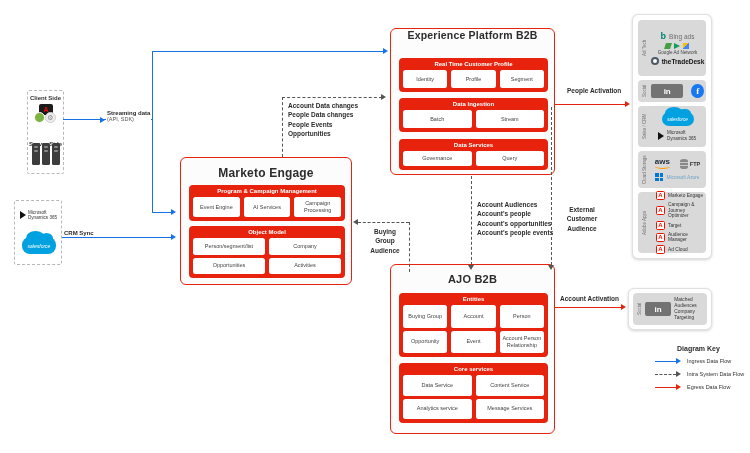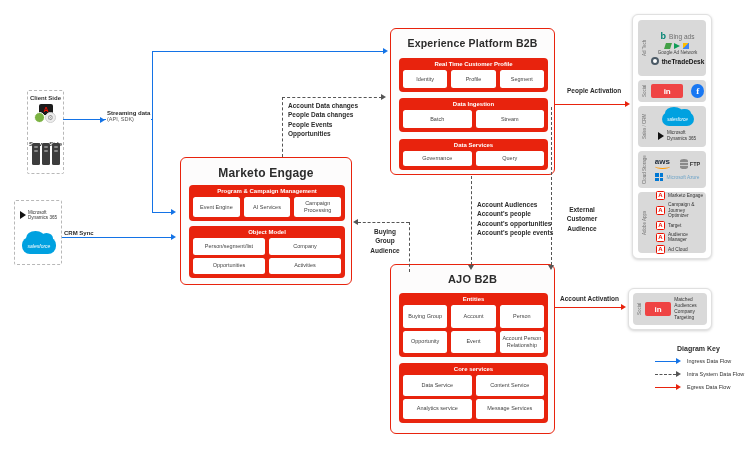--- a/index.html
+++ b/index.html
@@ -38,21 +38,21 @@
 .server{width:8px;height:22px;background:#3d3d3d;border-radius:1.5px;position:relative}
 .server::before,.server::after{content:"";position:absolute;left:2px;right:2px;height:2px;background:#8a8a8a;border-radius:1px}
 .server::before{top:3px}.server::after{top:7px}
 
 .panel{position:absolute;background:#fff;border:1px solid #e0e0e0;border-radius:6px;box-shadow:0 1px 3px rgba(0,0,0,.18);padding:5px}
 .graybox{background:#d9d9d9;border-radius:4px;position:relative;padding:3px 2px 3px 13px;display:flex;flex-direction:column;align-items:center;justify-content:center;gap:2px}
 .vlabel{position:absolute;left:1px;top:0;bottom:0;width:11px;display:flex;align-items:center;justify-content:center;writing-mode:vertical-rl;transform:rotate(180deg);font-size:4.5px;color:#707070;white-space:nowrap}
 .lirow{display:flex;align-items:center;gap:3px}
 .liapp{display:flex;align-items:center;gap:3px;width:100%;padding-left:5px;font-size:4.8px;color:#333;line-height:1.1;text-align:left}
 .adobeA{width:9px;height:9px;min-width:9px;background:#fff;border:1px solid #eb1000;border-radius:1.5px;color:#eb1000;font-weight:bold;font-size:6px;display:flex;align-items:center;justify-content:center}
-.liicon{width:36px;height:14px;background:#ef4444;border-radius:2px;color:#fff;font-weight:bold;font-size:8px;display:flex;align-items:center;justify-content:center}
+.liicon{width:36px;height:14px;background:#737373;border-radius:2px;color:#fff;font-weight:bold;font-size:8px;display:flex;align-items:center;justify-content:center}
 .fbicon{width:14px;height:14px;background:#1877f2;border-radius:50%;color:#fff;font-weight:bold;font-size:9px;display:flex;align-items:center;justify-content:center;font-family:"Liberation Serif",serif}
 .cloudsf{position:relative;background:#00a1e0;border-radius:8px;display:flex;align-items:center;justify-content:center}
 .cloudsf::before{content:"";position:absolute;width:55%;height:85%;background:#00a1e0;border-radius:50%;top:-35%;left:12%}
 .cloudsf::after{content:"";position:absolute;width:38%;height:62%;background:#00a1e0;border-radius:50%;top:-22%;right:9%}
 .cloudsf span{position:relative;z-index:1;color:#fff;font-style:italic}
 .dyn-tri{width:0;height:0;border-top:4px solid transparent;border-bottom:4px solid transparent;border-left:6px solid #111}
 .awsarc{width:15px;height:5px;border-bottom:1.8px solid #f90;border-radius:50%;margin-top:-2px}
 .cyl{width:8px;height:10px;background:#8a8a8a;border-radius:4px/2px;position:relative}
 .cyl::before{content:"";position:absolute;left:0;right:0;top:3px;height:1px;background:#c9c9c9}
 .cyl::after{content:"";position:absolute;left:0;right:0;top:6px;height:1px;background:#c9c9c9}
@@ -123,21 +123,21 @@
       <div class="chip">Company</div>
     </div>
     <div class="chiprow">
       <div class="chip">Opportunities</div>
       <div class="chip">Activities</div>
     </div>
   </div>
 </div>
 
 <div class="bigbox" style="left:390px;top:28px;width:165px;height:147px">
-  <div class="bigtitle" style="font-size:10.5px;margin-top:8px">Experience Platform B2B</div>
+  <div class="bigtitle" style="font-size:10.5px;margin-top:0">Experience Platform B2B</div>
   <div class="sect" style="left:8px;top:29px;width:149px;height:34px">
     <div class="sect-title">Real Time Customer Profile</div>
     <div class="chiprow">
       <div class="chip">Identity</div>
       <div class="chip">Profile</div>
       <div class="chip">Segment</div>
     </div>
   </div>
   <div class="sect" style="left:8px;top:69px;width:149px;height:34px">
     <div class="sect-title">Data Ingestion</div>

